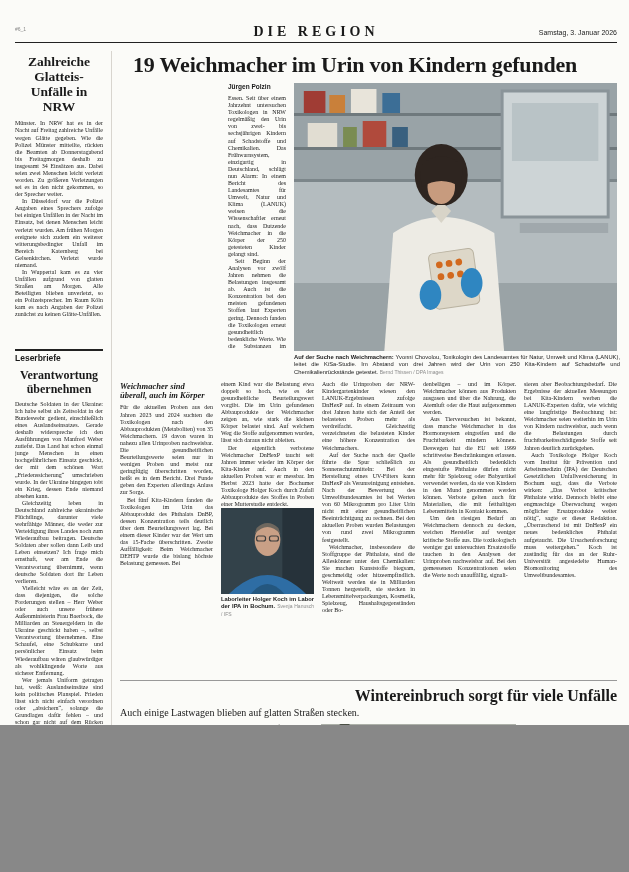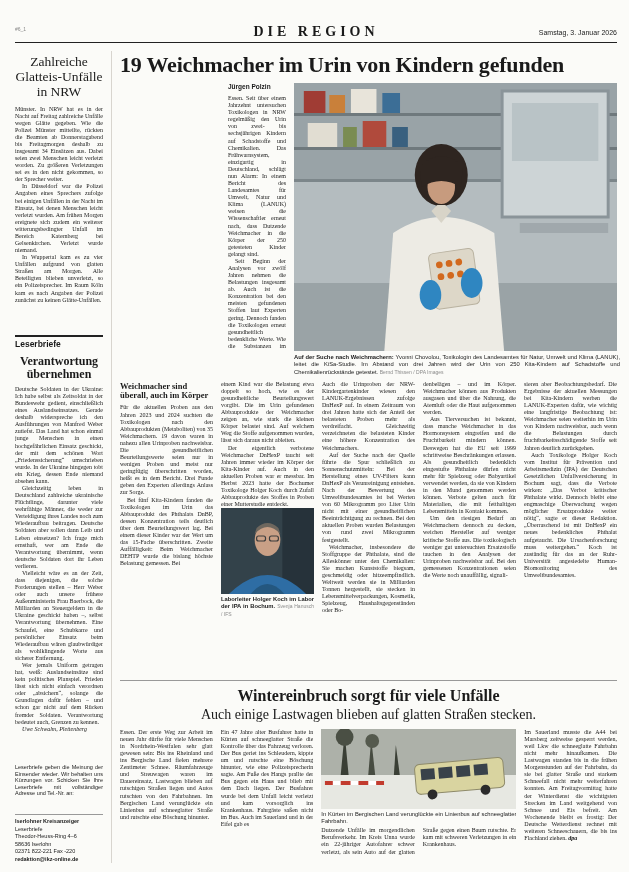--- a/index.html
+++ b/index.html
@@ -1,19 +1,19 @@
 <!DOCTYPE html>
 <html lang="de"><head>
 <meta charset="utf-8">
 <style>
   html,body{margin:0;padding:0;}
   body{background:#888;}
   .page{
     position:relative;
-    width:629px;height:872px;
+    width:629px;height:725px;
     margin:0 auto;
     background:#fbfbf8;
     color:#1a1a1a;
     box-sizing:border-box;
     padding:24px 12px 10px 15px;
     font-family:"Liberation Serif","DejaVu Serif",serif;
     overflow:hidden;
   }
   
   .pagehead{position:relative;height:18px;border-bottom:1px solid #222;}
@@ -25,55 +25,55 @@
   .content{display:flex;gap:8px;margin-top:8px;}
   .sidebar{flex:0 0 97px;width:97px;border-right:1px solid #d8d5cf;padding-right:8px;
     display:flex;flex-direction:column;height:812px;overflow:hidden;box-sizing:border-box;}
   .main{flex:1;display:flex;flex-direction:column;min-width:0;}
   
   .bodytext{font-size:6px;line-height:1.18;text-align:justify;hyphens:auto;-webkit-hyphens:auto;overflow-wrap:break-word;}
   .bodytext p{margin:0;}
   .bodytext p + p{text-indent:7px;}
   .lead{font-weight:bold;}
   
-  .sb-headline{font-size:13.5px;line-height:1.1;font-weight:normal;text-align:center;margin:4px 0 6px;}
+  .sb-headline{font-size:13.5px;line-height:1.1;font-weight:bold;text-align:center;margin:4px 0 6px;}
   .sb-body{height:222px;overflow:hidden;}
   .lb-block{margin-top:7px;border-top:2px solid #222;padding-top:2px;}
   .lb-label{font-size:8.5px;font-weight:bold;font-family:"Liberation Sans",sans-serif;}
   .lb-headline{font-size:12px;line-height:1.1;font-weight:bold;margin:6px 0 5px;text-align:center;}
   .lb-body{height:372px;overflow:hidden;}
   .lb-sig{font-style:italic;margin-top:3px;font-size:6px;}
   .lb-note{margin-top:6px;font-size:5.5px;line-height:1.2;color:#222;font-family:"Liberation Sans",sans-serif;text-align:justify;}
   .imprint{margin-top:auto;border-top:1px solid #999;padding-top:3px;
     font:5.5px/1.35 "Liberation Sans",sans-serif;color:#222;}
   .imprint .b{font-weight:bold;}
   
-  .mainhead{font-size:22px;line-height:1.05;font-weight:bold;letter-spacing:-0.2px;margin:2px 0 4px;}
+  .mainhead{font-size:22px;line-height:1.05;font-weight:bold;letter-spacing:-0.2px;margin:2px 13px 4px;}
   .mainsub{font-size:10px;border-bottom:1px solid #aaa;padding-bottom:5px;}
   .opener{display:flex;gap:8px;margin-top:7px;}
   .opener-spacer{flex:0 0 100px;}
   .opener-col{flex:0 0 58px;width:58px;height:268px;overflow:hidden;}
   .byline{font:bold 6.5px "Liberation Sans",sans-serif;margin-bottom:5px;}
   .photo-main{flex:1;height:268px;}
   .photo-main svg{display:block;width:100%;height:100%;}
   .cap{font:5.8px/1.25 "Liberation Sans",sans-serif;text-align:justify;}
   .cap .credit{color:#8a8a8a;font-size:5px;}
   .main-cap{margin:3px 0 0 174px;width:326px;}
   .lower{display:flex;gap:8px;margin-top:5px;height:292px;}
   .lcol{flex:1;min-width:0;overflow:hidden;}
-  .subhead{font-size:8.5px;line-height:1.1;font-weight:bold;margin:1px 0 4px;text-align:left;}
+  .subhead{font-size:8.5px;line-height:1.1;font-weight:bold;margin:1px 0 4px;text-align:left;font-style:italic;}
   .subhead2{margin-top:5px;}
   .portrait{margin-top:4px;}
   .portrait svg{display:block;width:100%;height:86px;}
   .portrait-cap{margin-top:2px;}
   .portrait-cap .b{font-weight:bold;}
   
   .bottom{border-top:1px solid #999;margin-top:7px;padding-top:5px;}
-  .bt-headline{font-size:16px;font-weight:bold;text-align:center;margin:1px 0 2px;}
-  .bt-sub{font-size:14px;text-align:center;margin-bottom:6px;}
+  .bt-headline{font-size:16px;font-weight:bold;text-align:right;margin:1px 0 2px;}
+  .bt-sub{font-size:10px;text-align:left;margin-bottom:6px;}
   .bt-body{display:flex;gap:8px;height:134px;}
   .bt-col{flex:1;min-width:0;overflow:hidden;}
   .bt-photoblock{flex:0 0 195px;width:195px;display:flex;flex-direction:column;overflow:hidden;}
   .bt-photoblock svg{display:block;width:100%;height:80px;}
   .bt-cap{margin:2px 0;}
   .bt-below{columns:2;column-gap:8px;height:34px;overflow:hidden;}
   .agency{font-weight:bold;font-style:italic;}
 </style>
 </head>
 <body>

